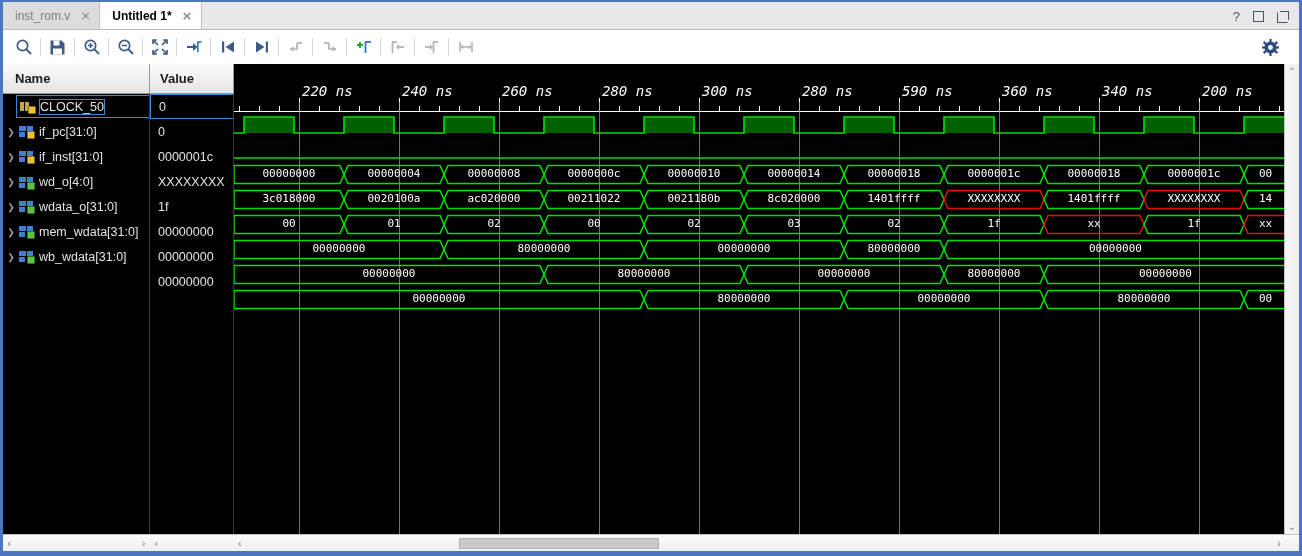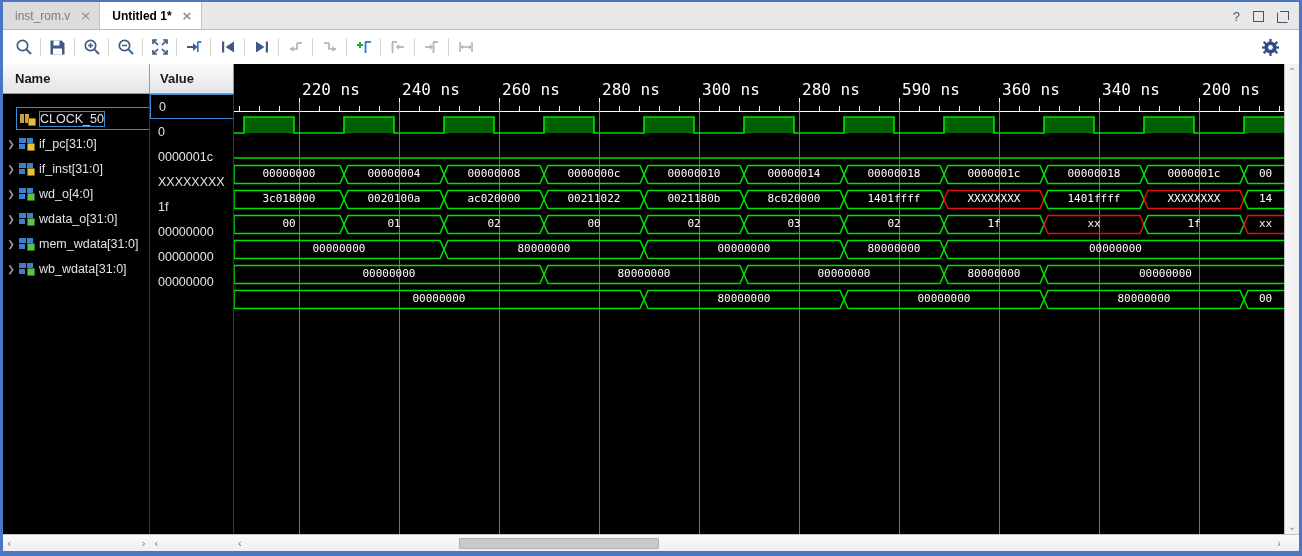--- a/index.html
+++ b/index.html
@@ -120,21 +120,21 @@
   .sig-ico.green .b1,.sig-ico.green .b2,.sig-ico.green .b3 { background:#3f7fd0; }
   .sig-ico.green .lock { background:#5cc24a; border-color:#2d7320; }
   .sig-ico.wire .b1 { left:0; top:2px; width:4px; height:9px; background:#c8a33c;}
   .sig-ico.wire .b2 { left:5px; top:2px; width:4px; height:9px; background:#c8a33c;}
   .sig-ico.wire .lock { background:#e8c23a; border-color:#8a6d10; }
 
   .row .label { color: #e2e2e2; }
   .row.selected .label {
     outline: 1px solid #3b8bd0; background: #000;
   }
-  .namecol .rows { padding-top: 12px; }
+  .namecol .rows { padding-top: 0; }
   .namecol .row.selected .selbox {
     border: 1.5px solid #3b8bd0;
     height: 23px; display:flex; align-items:center;
     padding: 0 4px 0 3px; margin-left:-3px;
     flex: 1;
   }
   .valrow {
     height: 25px; display: flex; align-items: center;
     font-size: 12.5px; color: #e2e2e2; padding-left: 8px;
   }
@@ -158,22 +158,22 @@
 
   
   .ruler {
     position: absolute; left:0; top:0; height: 48px; width:100%;
     background:#000; overflow:hidden;
   }
   .ruler .tick { position:absolute; bottom:0; width:1px; background:#ffffff; height:6px;}
   .ruler .tick.maj { height:14px; }
   .ruler .tlabel {
     position:absolute; bottom:13px; color:#ffffff;
-    font-family: "DejaVu Sans Mono", monospace; font-size: 16px;
-    white-space: nowrap; padding-left:3px;
+    font-family: "DejaVu Sans Mono", monospace; font-size: 14px;
+    white-space: nowrap; padding-left:3px;font-style:italic;
   }
   .ruler .baseline { position:absolute; left:0; bottom:0; height:1px; width:100%; background:#ffffff;}
 
   .gridline { position:absolute; top:38px; bottom:0; width:1px; background:#9a9a9a; opacity:.75;}
 
   .wavebody { position:absolute; left:0; top:48px; right:0; bottom:0; }
   .wrow { position:absolute; left:0; right:0; height:25px; }
   .bustext {
     position:absolute; top:5px; font-family:"DejaVu Sans Mono", monospace;
     font-size:11px; color:#ffffff; text-align:center; white-space:nowrap;
@@ -411,21 +411,21 @@
                 <span class="b1"></span>
                 <span class="b2"></span>
                 <span class="b3"></span>
                 <span class="lock"></span>
               </span>
               <span class="label">if_inst[31:0]</span>
             </div>
           </div>
           <div class="row">
             <span class="arrow">❯</span>
-            <div style="display: flex; align-items: center; flex: 1 1 0%; min-width: 0px;">
+            <div style="display: flex; align-items: flex-end; flex: 1 1 0%; min-width: 0px;">
               <span class="sig-ico green">
                 <span class="b1"></span>
                 <span class="b2"></span>
                 <span class="b3"></span>
                 <span class="lock"></span>
               </span>
               <span class="label">wd_o[4:0]</span>
             </div>
           </div>
           <div class="row">

